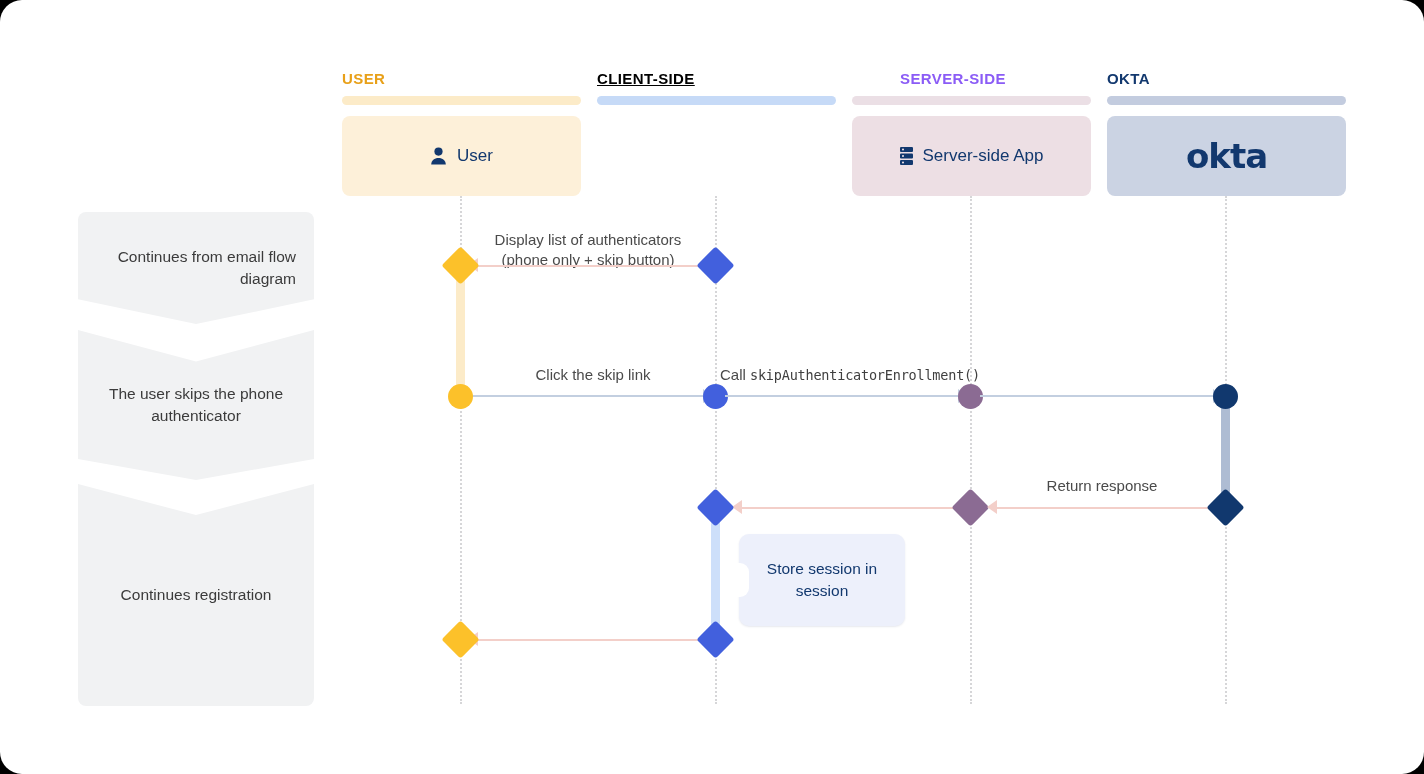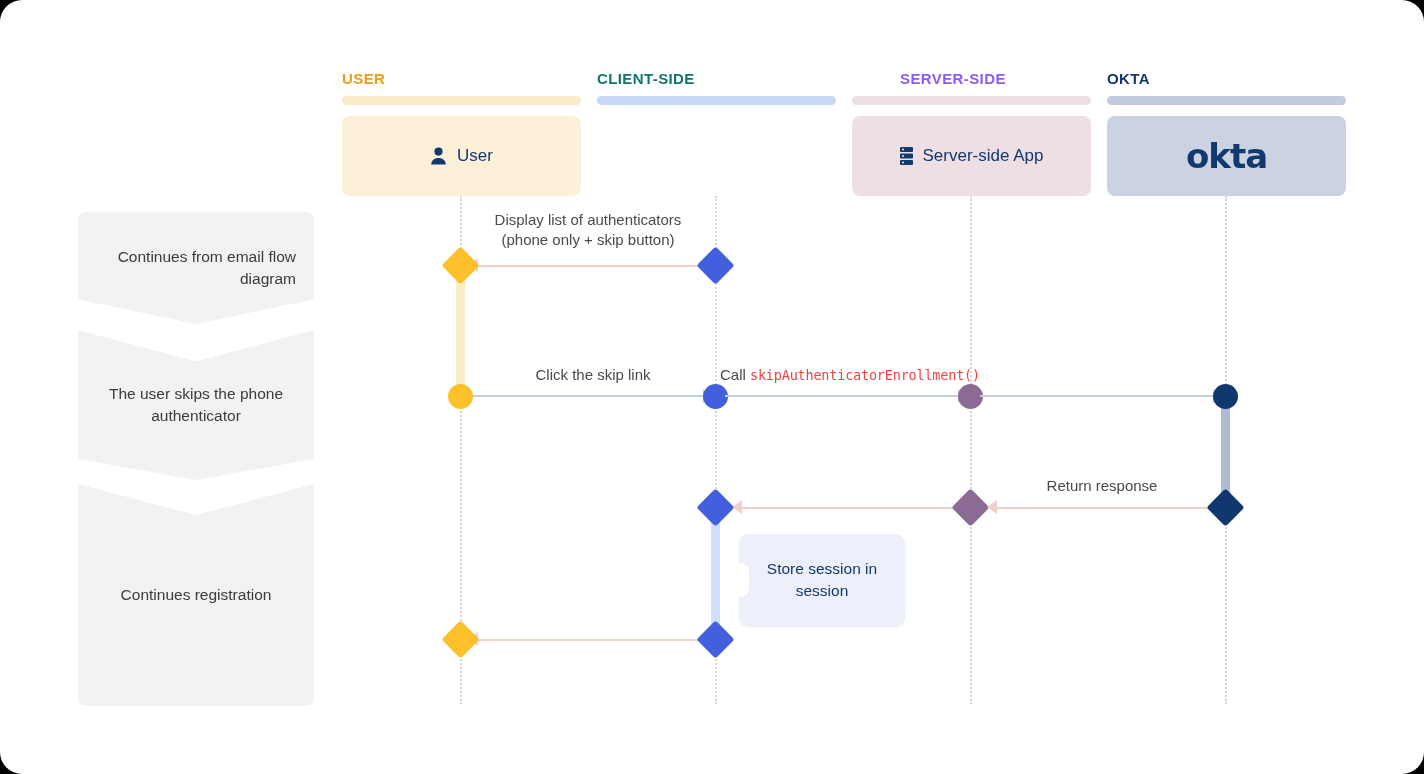--- a/index.html
+++ b/index.html
@@ -101,21 +101,21 @@
     position:absolute;
     font-size:15px;
     color:#4a4a4a;
     white-space:nowrap;
     text-align:center;
     line-height:1.35;
   }
   .code{
     font-family:"DejaVu Sans Mono", monospace;
     font-size:13.5px;
-    color:#ef4444;
+    color:#404040;
     letter-spacing:-.2px;
   }
 
   .node{ position:absolute; }
   .node.circle{ border-radius:50%; }
   .node.diamond{ transform:rotate(45deg); border-radius:3px; }
 
   
   .note{
     position:absolute;
@@ -161,21 +161,21 @@
   <div class="lane-box" style="left:342px;width:239px;background:#fdf0d9;">
     <span class="glyph">
       <svg width="17" height="18" viewBox="0 0 17 18" aria-hidden="true">
         <circle cx="8.5" cy="4.6" r="4.1" fill="#12386e"></circle>
         <path d="M1.2 17.5c0-4.1 3.3-6.6 7.3-6.6s7.3 2.5 7.3 6.6z" fill="#12386e"></path>
       </svg>
     </span>
     <span>User</span>
   </div>
 
-  <div class="lane-title" style="left:597px;color:#0f766e;">CLIENT-SIDE</div>
+  <div class="lane-title" style="left:597px;color:#000000;text-decoration:underline;">CLIENT-SIDE</div>
   <div class="lane-rule" style="left:597px;width:239px;background:#c6daf7;"></div>
 
   <div class="lane-title" style="left:900px;color:#8b5cf6;">SERVER-SIDE</div>
   <div class="lane-rule" style="left:852px;width:239px;background:#ebdfe5;"></div>
   <div class="lane-box" style="left:852px;width:239px;background:#eddfe4;">
     <span class="glyph">
       <svg width="13" height="18" viewBox="0 0 13 18" aria-hidden="true">
         <rect x="0" y="0" width="13" height="5" rx="1.1" fill="#12386e"></rect>
         <rect x="0" y="6.5" width="13" height="5" rx="1.1" fill="#12386e"></rect>
         <rect x="0" y="13" width="13" height="5" rx="1.1" fill="#12386e"></rect>
@@ -195,21 +195,21 @@
 
   <div class="lifeline" style="left:460px;"></div>
   <div class="lifeline" style="left:715px;"></div>
   <div class="lifeline" style="left:970px;"></div>
   <div class="lifeline" style="left:1225px;"></div>
 
   <div class="activation" style="left:456px;top:266px;height:132px;background:#fcebc8;"></div>
   <div class="activation" style="left:1221px;top:396px;height:114px;background:#aebcd3;"></div>
   <div class="activation" style="left:711px;top:506px;height:136px;background:#cddffa;"></div>
 
-  <div class="msg-label" style="left:461px;top:210px;width:254px;">
+  <div class="msg-label" style="left:461px;top:230px;width:254px;">
     <span>Display list of authenticators</span><br>
     <span>(phone only + skip button)</span>
   </div>
   <div class="msg-line" style="left:471px;top:265px;width:244px;background:#f3cfc9;"></div>
   <div class="arrow-head" style="left:468px;top:258px;
        border-top:7px solid transparent;border-bottom:7px solid transparent;border-right:10px solid #f3cfc9;"></div>
   <div class="node diamond" style="left:447px;top:252px;width:27px;height:27px;background:#fcc12a;"></div>
   <div class="node diamond" style="left:702px;top:252px;width:27px;height:27px;background:#4260dd;"></div>
 
   <div class="msg-label" style="left:471px;top:365px;width:244px;">

